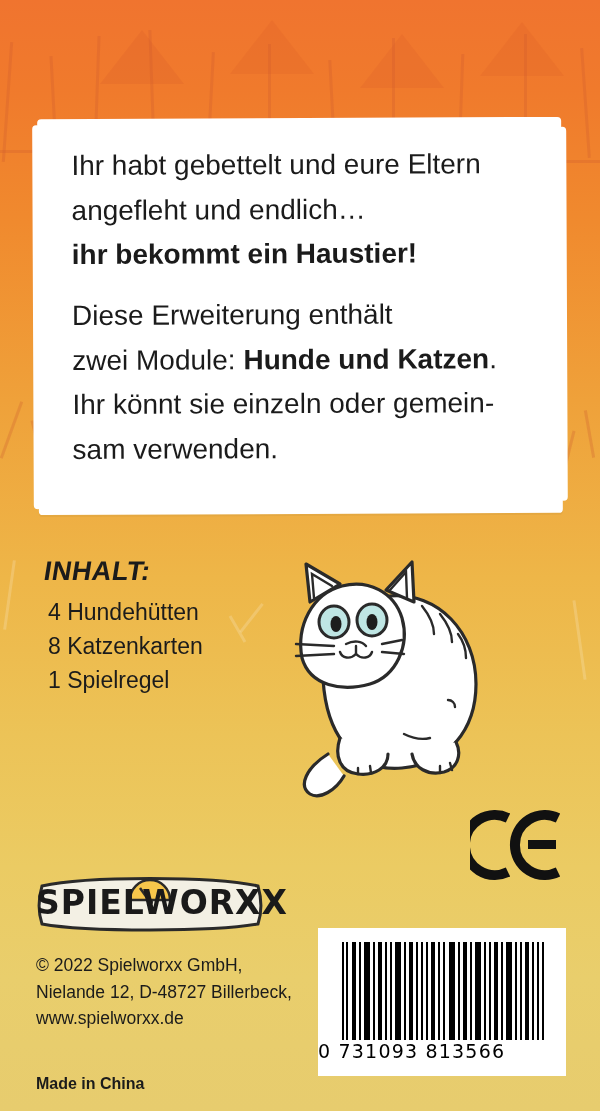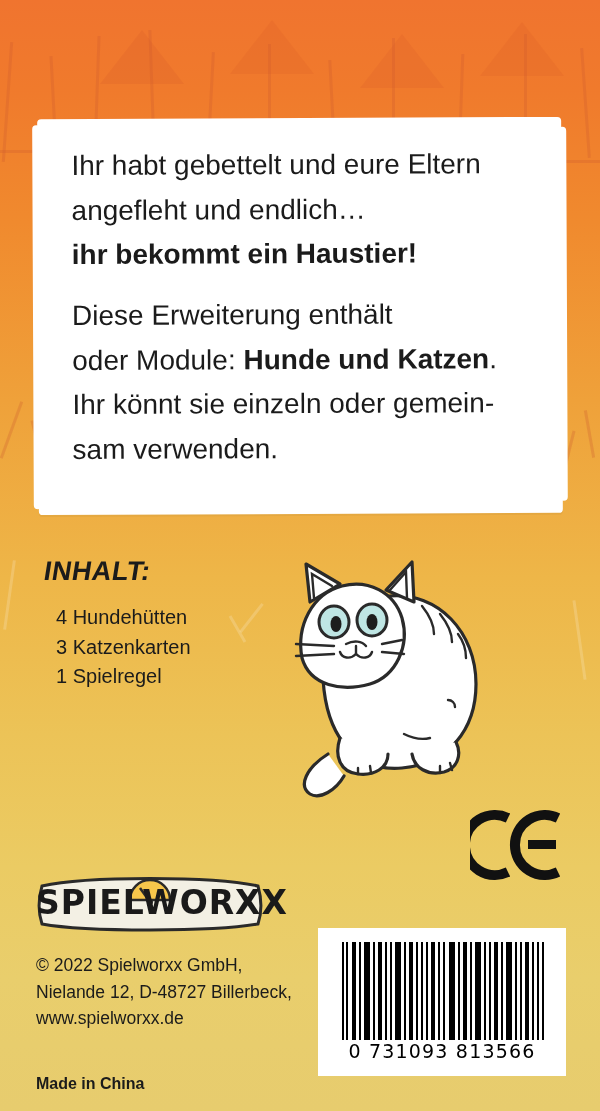--- a/index.html
+++ b/index.html
@@ -97,23 +97,23 @@
   #inhalt-head {
     font-size: 27px;
     font-weight: bold;
     letter-spacing: 0.5px;
     transform: skewX(-9deg);
     display: inline-block;
     margin-bottom: 4px;
   }
   #contents ul {
     list-style: none;
-    margin: 12px;
+    margin: 4px;
     padding: 0;
-    font-size: 20px;
+    font-size: 23px;
     line-height: 1.48;
   }
 
   
   #cat {
     position: absolute;
     left: 262px;
     top: 540px;
     width: 240px;
     height: 270px;
@@ -193,21 +193,20 @@
     top: 0;
     background: #000;
     height: 98px;
     display: block;
   }
   #barnum {
     position: absolute;
     left: 0;
     top: 112px;
     width: 248px;
-    text-align: center;
     font-size: 19px;
     letter-spacing: 1.2px;
     color: #000;
     font-family: "DejaVu Sans", sans-serif;
   }
 </style>
 </head>
 <body>
 
 <div id="box">
@@ -240,31 +239,31 @@
   <div class="sketchline" style="left:250px; top:600px; width:3px; height:36px; transform:rotate(38deg);"></div>
   <div class="sketchline" style="left:236px; top:614px; width:3px; height:30px; transform:rotate(-30deg);"></div>
 
   <div id="card">
     <div id="cardtext">
       <p>Ihr habt gebettelt und eure Eltern</p>
       <p>angefleht und endlich…</p>
       <p class="bold">ihr bekommt ein Haustier!</p>
       <div class="para-gap"></div>
       <p>Diese Erweiterung enthält</p>
-      <p><span>oder Module: </span><span class="bold">Hunde und Katzen</span><span>.</span></p>
+      <p><span>zwei Module: </span><span class="bold">Hunde und Katzen</span><span>.</span></p>
       <p>Ihr könnt sie einzeln oder gemein-</p>
       <p>sam verwenden.</p>
     </div>
   </div>
 
   <div id="contents">
     <div id="inhalt-head">INHALT:</div>
     <ul>
       <li>4 Hundehütten</li>
-      <li>3 Katzenkarten</li>
+      <li>8 Katzenkarten</li>
       <li>1 Spielregel</li>
     </ul>
   </div>
 
   <svg id="cat" viewBox="0 0 240 270" xmlns="http://www.w3.org/2000/svg">
     <g fill="#ffffff" stroke="#2a2a2a" stroke-width="3.2" stroke-linejoin="round" stroke-linecap="round">
 
       <path d="M62 150 C56 100 86 60 128 56 C176 52 214 92 214 144 C214 190 186 224 140 228 C96 232 68 200 62 150 Z"></path>
 
       <path d="M40 118 C34 86 50 54 80 46 C106 39 132 52 140 78 C148 106 134 136 108 144 C80 152 48 146 40 118 Z"></path>

